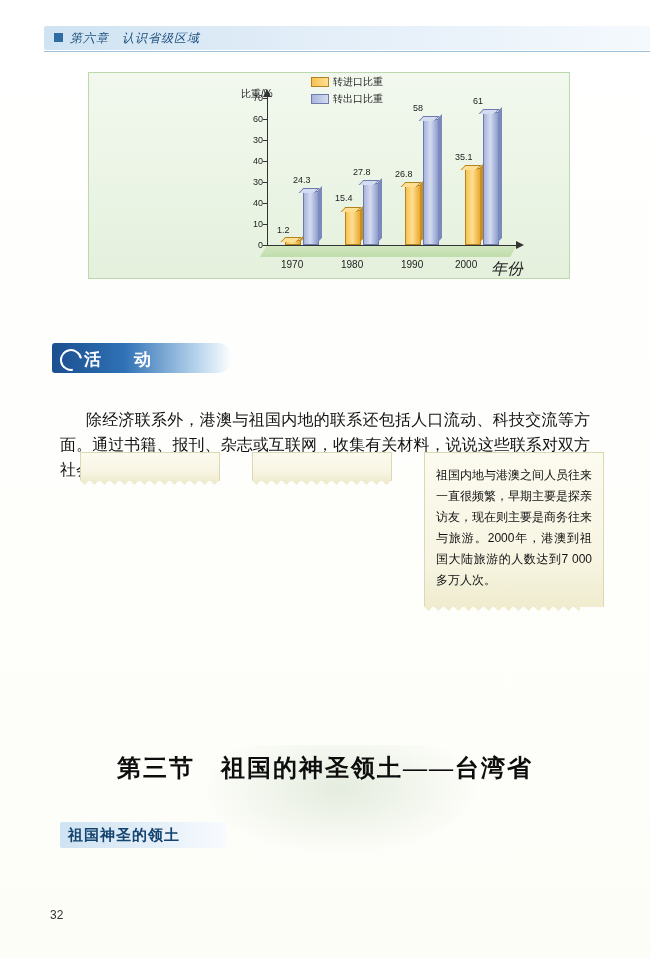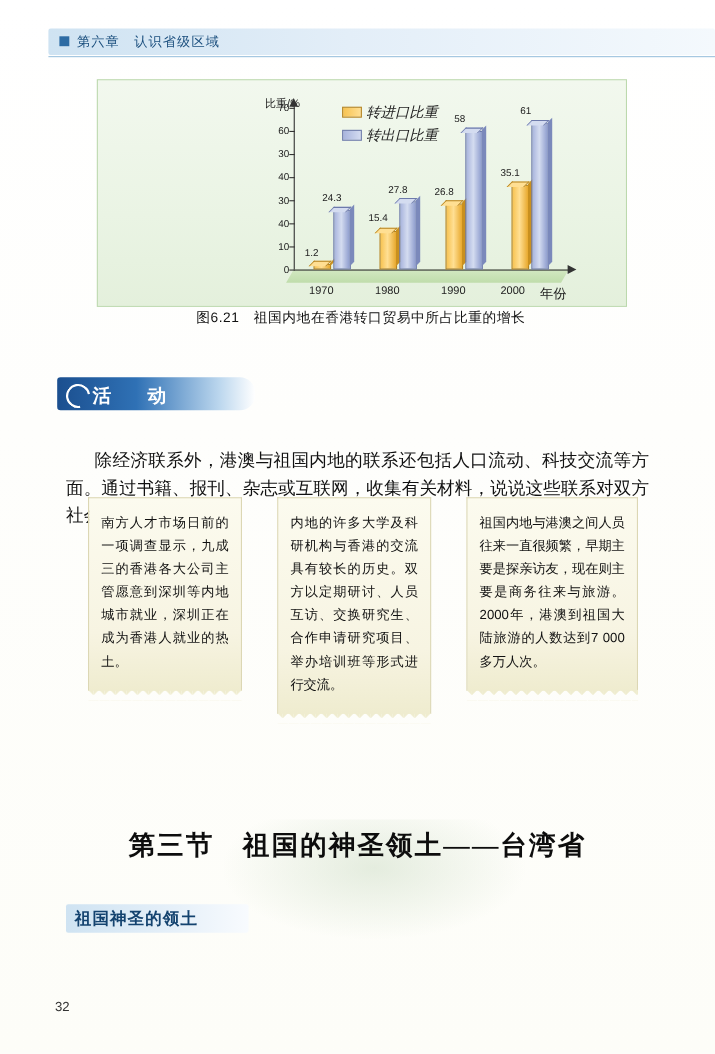--- a/index.html
+++ b/index.html
@@ -19,20 +19,21 @@
     inset: 0;
     background: linear-gradient(180deg, #ffffff 0%, #fefefc 40%, #fdfdf8 100%);
   }
   
   .header {
     position: absolute;
     top: 26px;
     left: 0;
     width: 535px;
     height: 26px;
+    font-style: italic;
   }
   .header-bar {
     position: absolute;
     top: 0;
     left: 44px;
     width: 606px;
     height: 24px;
     background: linear-gradient(90deg, #cfe3f2 0%, #e3eef8 45%, #f4f9fd 100%);
     border-radius: 2px;
   }
@@ -194,31 +195,31 @@
     position: absolute;
     top: 186px;
     font-size: 10px;
     color: #222;
     white-space: nowrap;
   }
   .x-unit {
     position: absolute;
     top: 186px;
     left: 402px;
-    font-size: 12px;
+    font-size: 16px;
     color: #222;
     white-space: nowrap;
+    font-style: italic;
   }
   .legend {
     position: absolute;
     left: 222px;
-    top: 20px;
-    font-size: 13px;
+    top: 2px;
+    font-size: 10px;
     color: #222;
-    font-style: italic;
   }
   .legend-row {
     display: flex;
     align-items: center;
     margin-bottom: 3px;
   }
   .legend-swatch {
     width: 16px;
     height: 8px;
     border: 1px solid #7a6a3a;
@@ -319,21 +320,21 @@
     left: -1px;
     bottom: -9px;
     width: 140px;
     height: 10px;
     background:
       linear-gradient(135deg, #efeccf 25%, transparent 25%) -5px 0/10px 10px,
       linear-gradient(225deg, #efeccf 25%, transparent 25%) -5px 0/10px 10px;
   }
   #card-0 { left: 0; }
   #card-1 { left: 172px; }
-  #card-2 { left: 344px; width: 156px; }
+  #card-2 { left: 344px; width: 180px; }
   #card-2 .zig { width: 156px; }
   
   .section-wash {
     position: absolute;
     left: 200px;
     top: 745px;
     width: 280px;
     height: 110px;
     background: radial-gradient(ellipse at 50% 40%, rgba(198,216,190,.45), rgba(255,255,255,0) 70%);
   }
@@ -480,37 +481,34 @@
       <div class="bar blue" style="left:394px; height:131px;">
         <div class="bar-top"></div>
         <div class="bar-side"></div>
       </div>
       <div class="bar-val" style="left:384px; top:23px;">61</div>
       <div class="xtick" style="left:366px; width:44px;">2000</div>
       <div class="x-unit">年份</div>
     </div>
   </div>
 
-  <div class="fig-caption">图6.21　祖国内地在香港转口贸易中所占比重的增长</div>
 
   <div class="activity">
     <div class="activity-bg"></div>
     <div class="activity-swirl"></div>
     <div class="activity-text">活　动</div>
   </div>
 
   <div class="para">除经济联系外，港澳与祖国内地的联系还包括人口流动、科技交流等方面。通过书籍、报刊、杂志或互联网，收集有关材料，说说这些联系对双方社会经济的影响。</div>
 
   <div class="cards">
     <div class="card" id="card-0">
-      <span>南方人才市场日前的一项调查显示，九成三的香港各大公司主管愿意到深圳等内地城市就业，深圳正在成为香港人就业的热土。</span>
       <div class="zig"></div>
     </div>
     <div class="card" id="card-1">
-      <span>内地的许多大学及科研机构与香港的交流具有较长的历史。双方以定期研讨、人员互访、交换研究生、合作申请研究项目、举办培训班等形式进行交流。</span>
       <div class="zig"></div>
     </div>
     <div class="card" id="card-2">
       <span>祖国内地与港澳之间人员往来一直很频繁，早期主要是探亲访友，现在则主要是商务往来与旅游。2000年，港澳到祖国大陆旅游的人数达到7 000多万人次。</span>
       <div class="zig"></div>
     </div>
   </div>
 
   <div class="section-wash"></div>
   <div class="section-title">第三节　祖国的神圣领土——台湾省</div>

